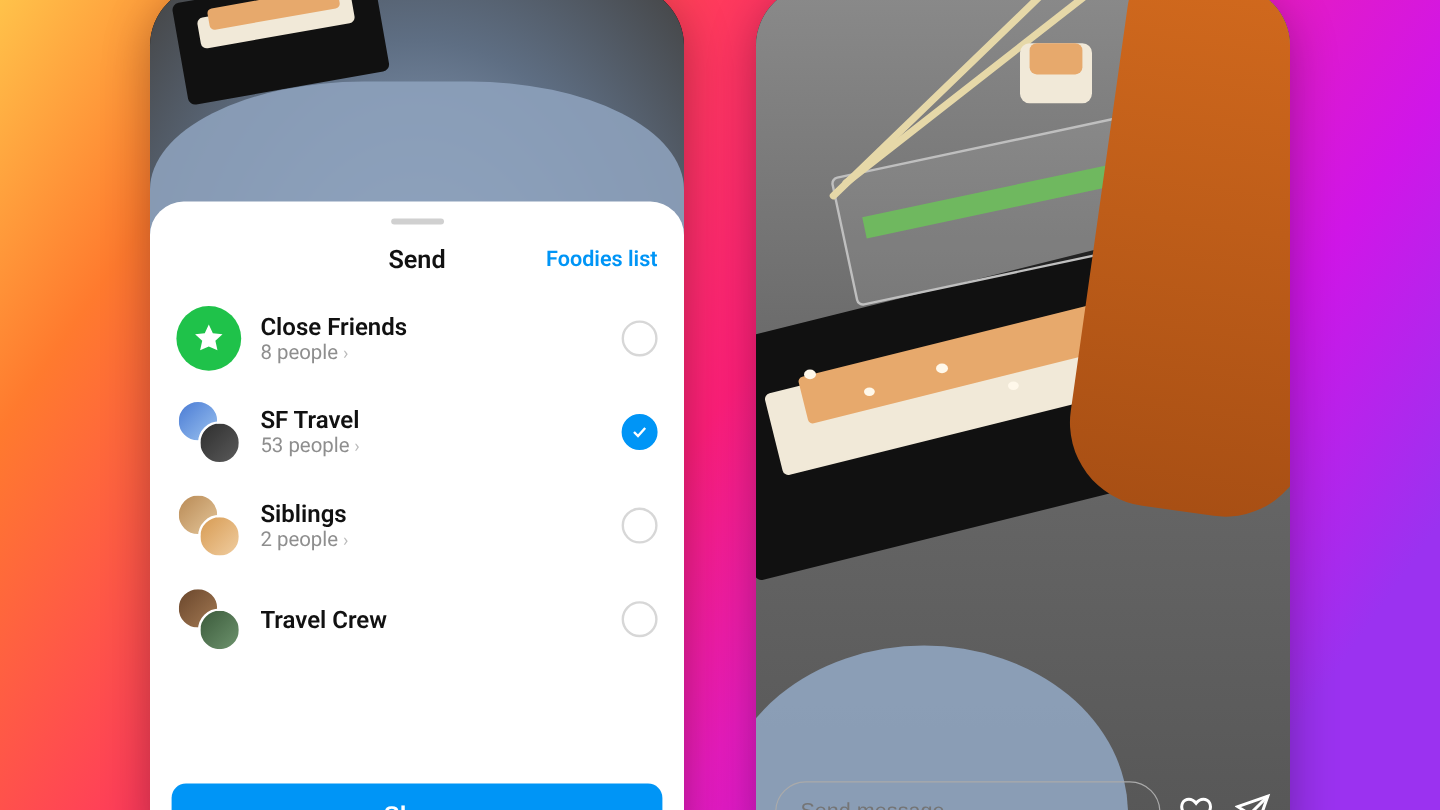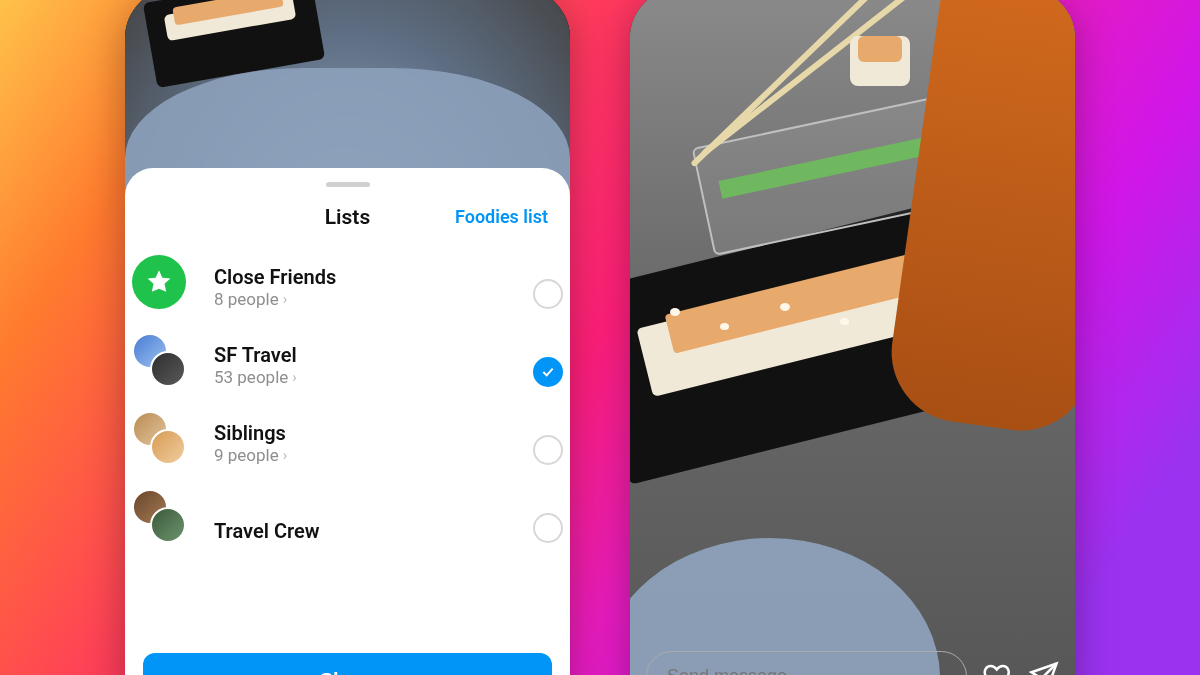--- a/index.html
+++ b/index.html
@@ -34,21 +34,21 @@
     padding: 14px 0 0 0;
     display:flex; flex-direction:column;
   }
   .sheet-grabber { width:44px; height:5px; background:#d0d0d0; border-radius:3px; margin:0 auto 12px auto; }
   .sheet-header { display:flex; align-items:center; justify-content:center; position:relative; padding: 6px 20px 14px 20px; }
   .sheet-title { font-size:21px; font-weight:600; color:#111; }
   .create-link { position:absolute; right:22px; font-size:18px; font-weight:600; color:#0095f6; cursor:pointer; }
 
   .list { flex:1; overflow:hidden; }
   .list-row {
-    display:flex; align-items:flex-end; padding: 12px 7px; gap:28px;
+    display:flex; align-items:center; padding: 12px 22px; gap:16px;
     cursor:pointer;
   }
   .avatar { width:54px; height:54px; flex:0 0 54px; border-radius:50%; position:relative; }
   .avatar .pair {
     position:absolute; width:36px; height:36px; border-radius:50%;
     border:2px solid #fff; background:#888;
   }
   .avatar .pair.a { left:0; top:0; }
   .avatar .pair.b { right:0; bottom:0; }
   .avatar.star { background:#1fc24a; display:flex; align-items:center; justify-content:center; }
@@ -120,21 +120,21 @@
         <div class="rice" style="left:40px; top:16px; width:130px; height:26px; transform:rotate(-10deg);"></div>
         <div class="topping" style="left:48px; top:10px; width:110px; height:18px; transform:rotate(-10deg);"></div>
         <div class="jeans" style="left:0; bottom:0; width:100%; height:150px; border-radius:40% 40% 0 0/60% 60% 0 0; opacity:.9;"></div>
       </div>
     </div>
   </div>
 
   <div class="sheet">
     <div class="sheet-grabber"></div>
     <div class="sheet-header">
-      <div class="sheet-title">Lists</div>
+      <div class="sheet-title">Send</div>
       <div class="create-link">Foodies list</div>
     </div>
 
     <div class="list">
 
       <div class="list-row">
         <div class="avatar star">
           <svg viewBox="0 0 24 24">
               <path d="M12 2l2.9 6.3 6.9.7-5.1 4.6 1.5 6.8L12 17.8 5.8 20.4l1.5-6.8L2.2 9l6.9-.7L12 2z"></path>
             </svg>
@@ -169,21 +169,21 @@
       </div>
 
       <div class="list-row">
         <div class="avatar">
           <div class="pair a c3"></div>
             <div class="pair b c4"></div>
         </div>
         <div class="row-text">
           <span class="row-name">Siblings</span>
           <span class="row-sub">
-            <span>9 people</span>
+            <span>2 people</span>
             <span class="chev">›</span>
           </span>
         </div>
         <div class="radio"></div>
       </div>
 
       <div class="list-row">
         <div class="avatar">
           <div class="pair a c5"></div>
             <div class="pair b c6"></div>

